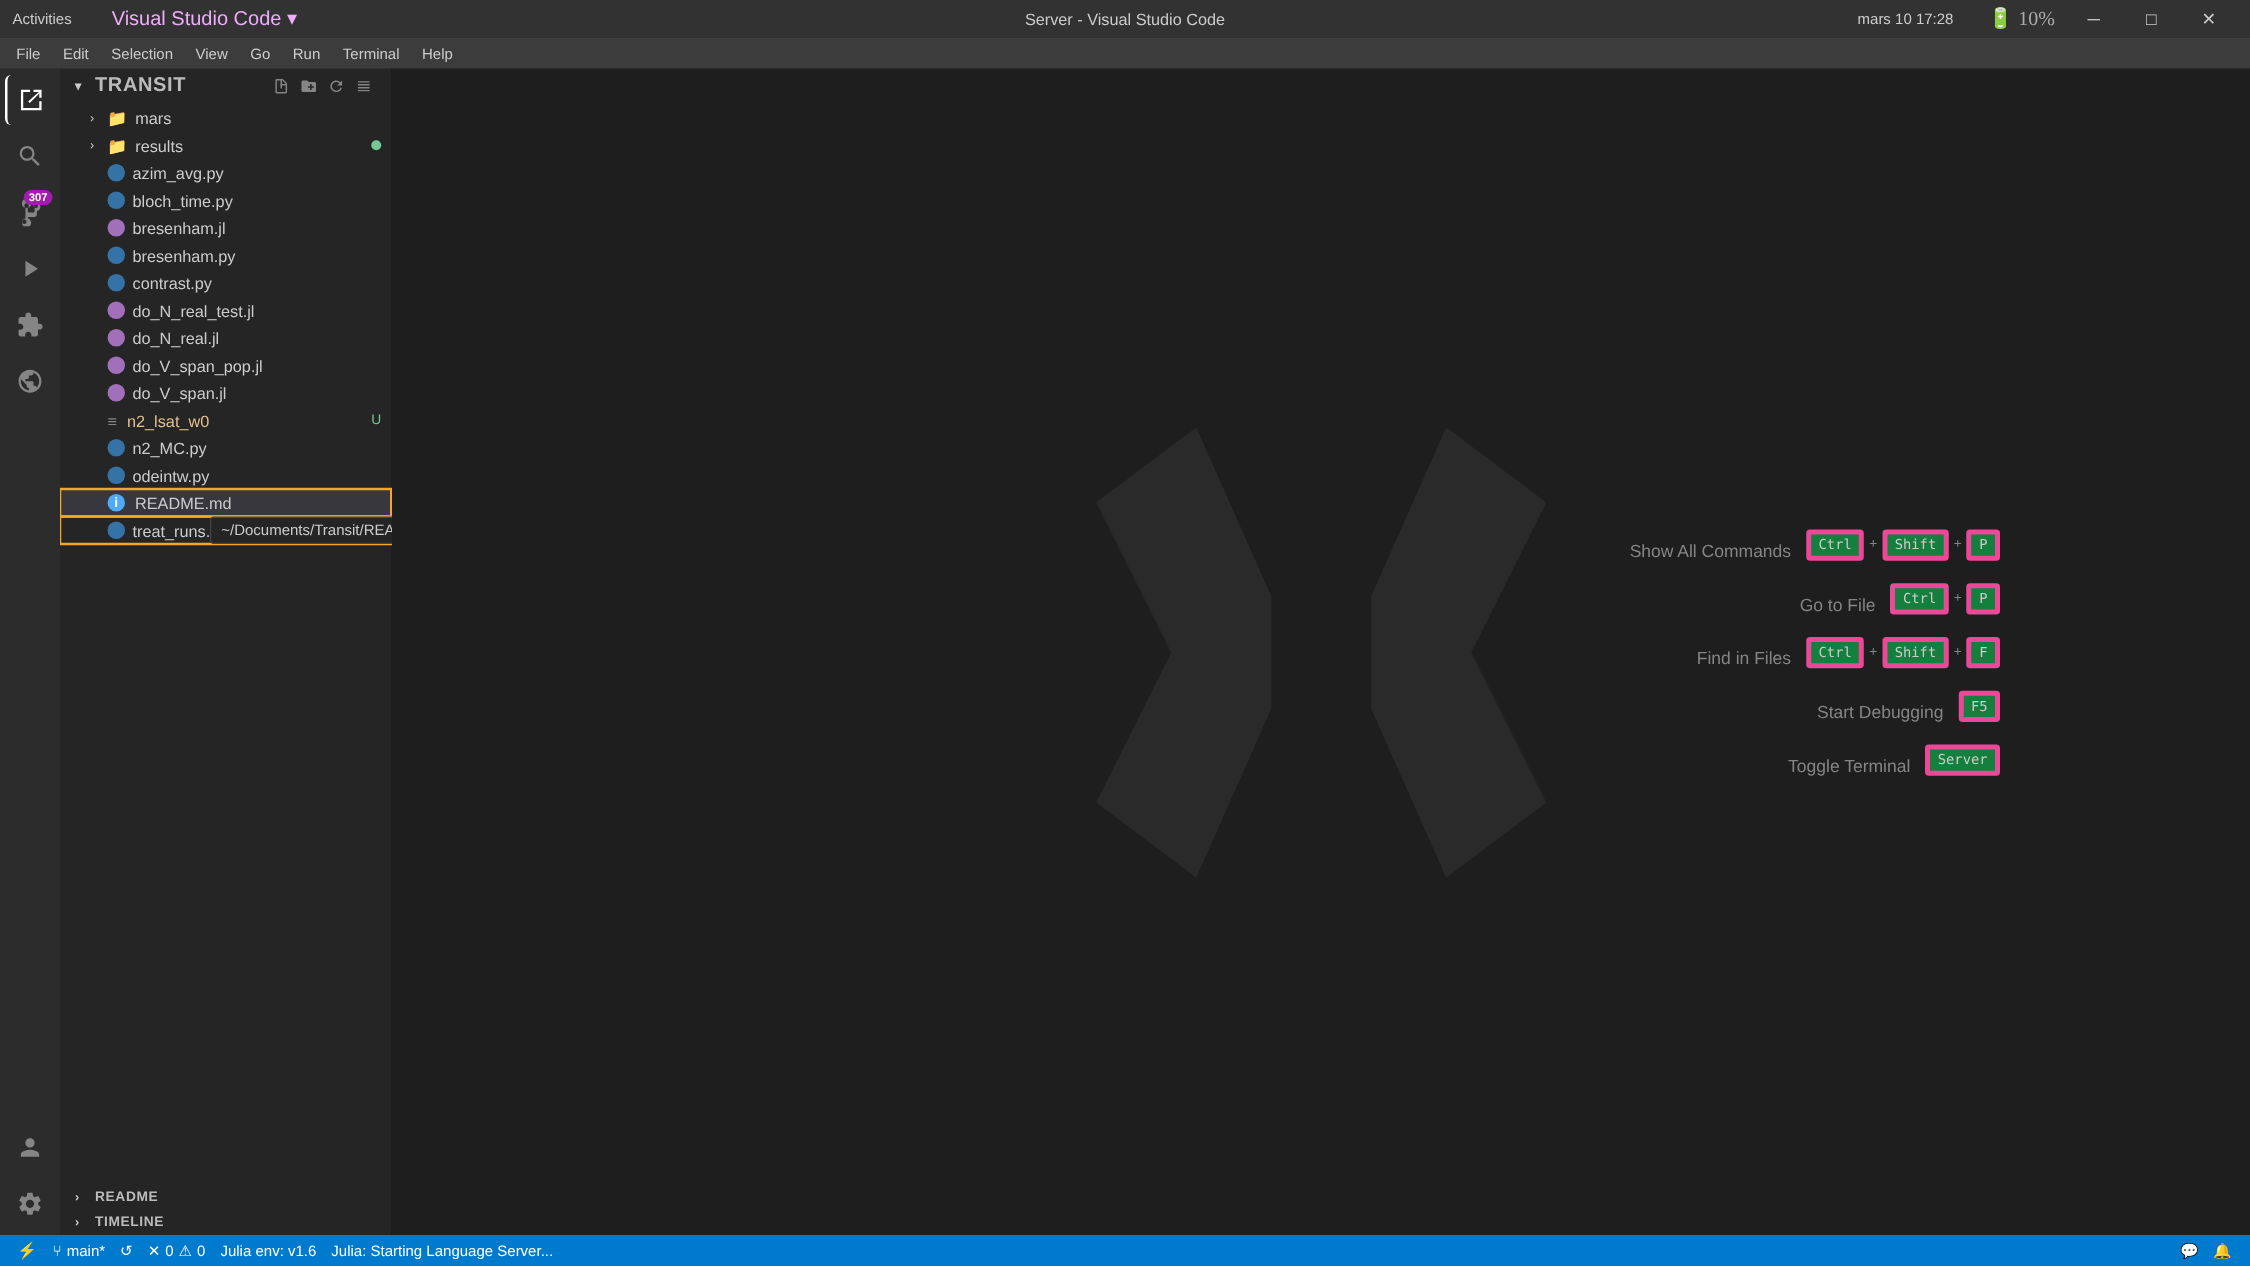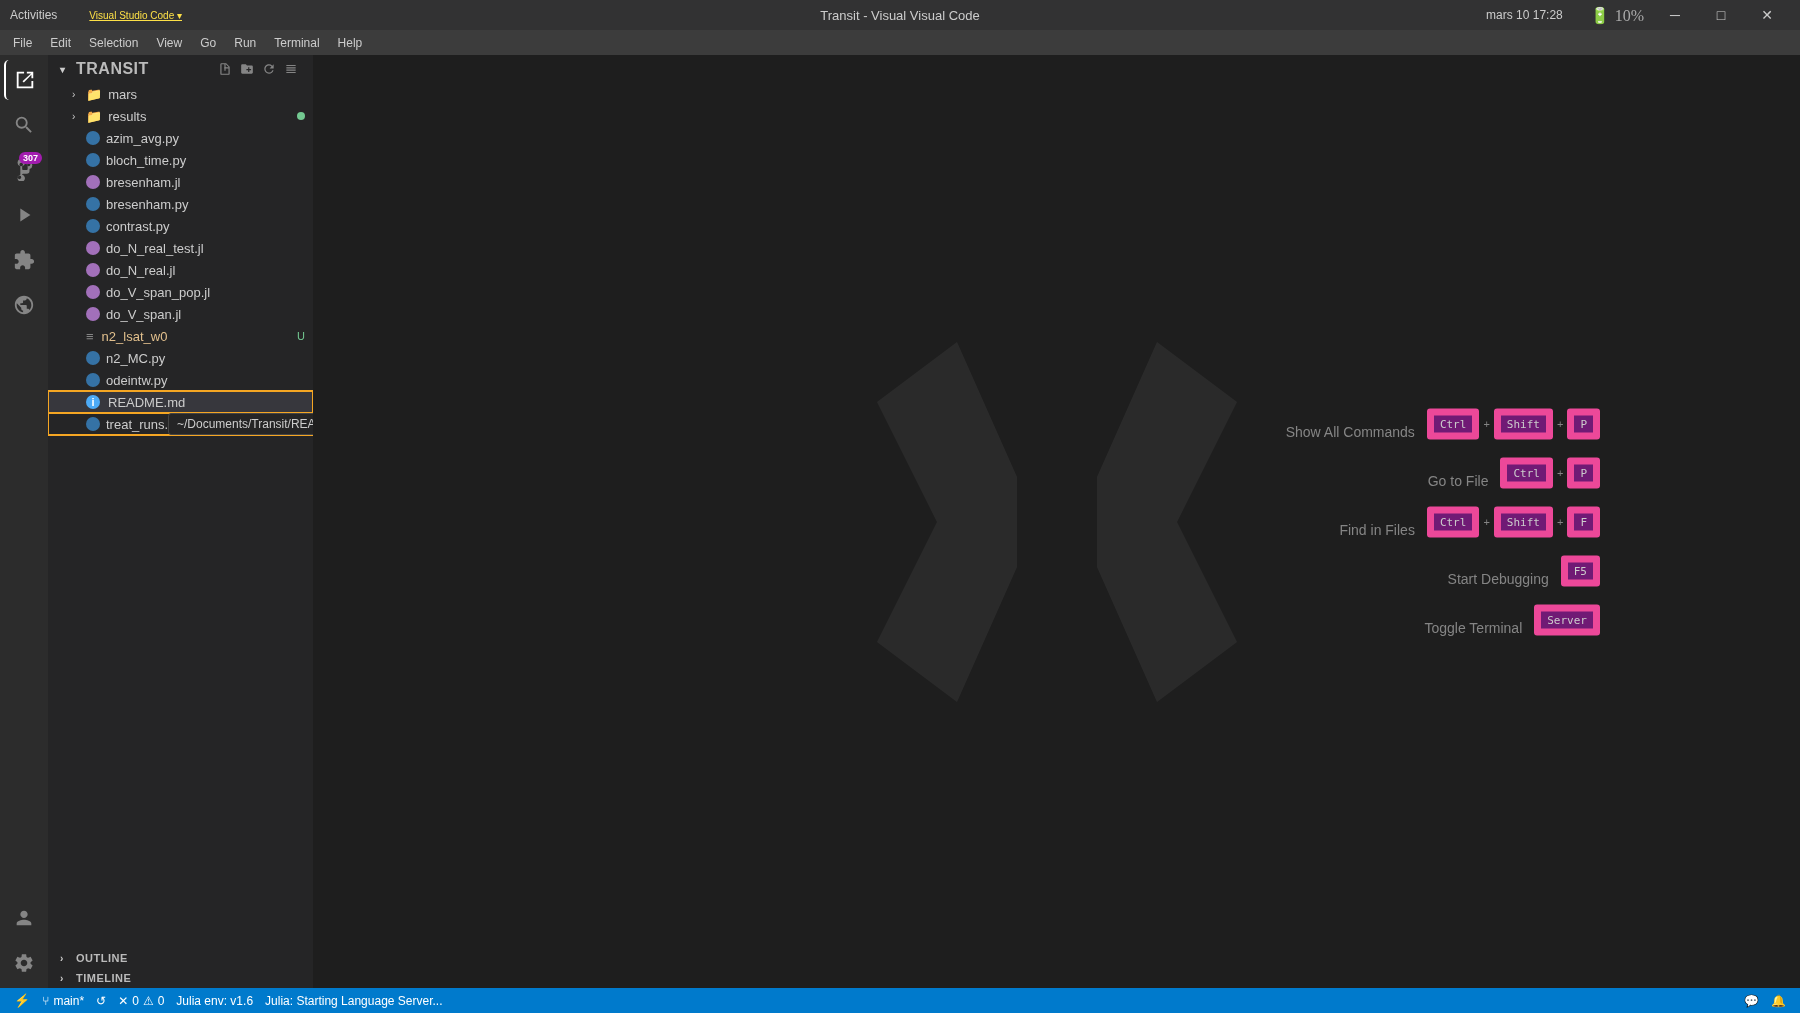--- a/index.html
+++ b/index.html
@@ -290,22 +290,22 @@
       font-size: 14px;
       color: #858585;
       text-align: right;
     }
     .kbd-combo {
       display: flex;
       align-items: center;
       gap: 4px;
     }
     .kbd {
-      background: #701a75;
-      border: 7px solid #ec4899;
+      background: #15803d;
+      border: 4px solid #ec4899;
       border-radius: 3px;
       padding: 2px 6px;
       font-size: 11px;
       color: #cccccc;
       font-family: monospace;
     }
     .kbd-plus {
       color: #858585;
       font-size: 11px;
     }
@@ -345,23 +345,23 @@
     }
 
     .tree-indent-1 { padding-left: 24px; }
   </style>
 </head>
 <body>
 
 <div class="title-bar">
   <div class="title-bar-left">
     <span style="font-size:12px;color:#ccc;cursor:pointer;">Activities</span>
-    <span style="font-size:10px;color:#fde047;cursor:pointer;text-decoration:underline;">Visual Studio Code ▾</span>
-  </div>
-  <span style="font-size:13px;">Transit - Visual Visual Code</span>
+    <span style="font-size:16px;color:#f0abfc;cursor:pointer;">Visual Studio Code ▾</span>
+  </div>
+  <span style="font-size:13px;">Server - Visual Studio Code</span>
   <div class="title-bar-right">
     <span style="font-size:12px;margin-right:20px;">mars 10  17:28</span>
 
     <span style="font-size:16px;color:#aaa;font-family:Liberation Serif, serif;">🔋 <span>10%</span></span>
     <div class="title-bar-controls">
       <div class="title-btn">─</div>
       <div class="title-btn">□</div>
       <div class="title-btn close">✕</div>
     </div>
   </div>
@@ -550,21 +550,21 @@
 
       <div class="tree-item tree-indent-1" style="outline: 2px solid #f5a623; outline-offset: -1px;">
         <span class="file-icon py" style="margin-left:14px;"></span>
         <span class="file-name">treat_runs.py</span>
       </div>
 
     </div>
 
     <div class="section-header" style="margin-top:auto;">
       <span class="chevron">›</span>
-      <span>OUTLINE</span>
+      <span>README</span>
     </div>
 
     <div class="section-header">
       <span class="chevron">›</span>
       <span>TIMELINE</span>
     </div>
   </div>
 
   <div class="editor-area">
 

